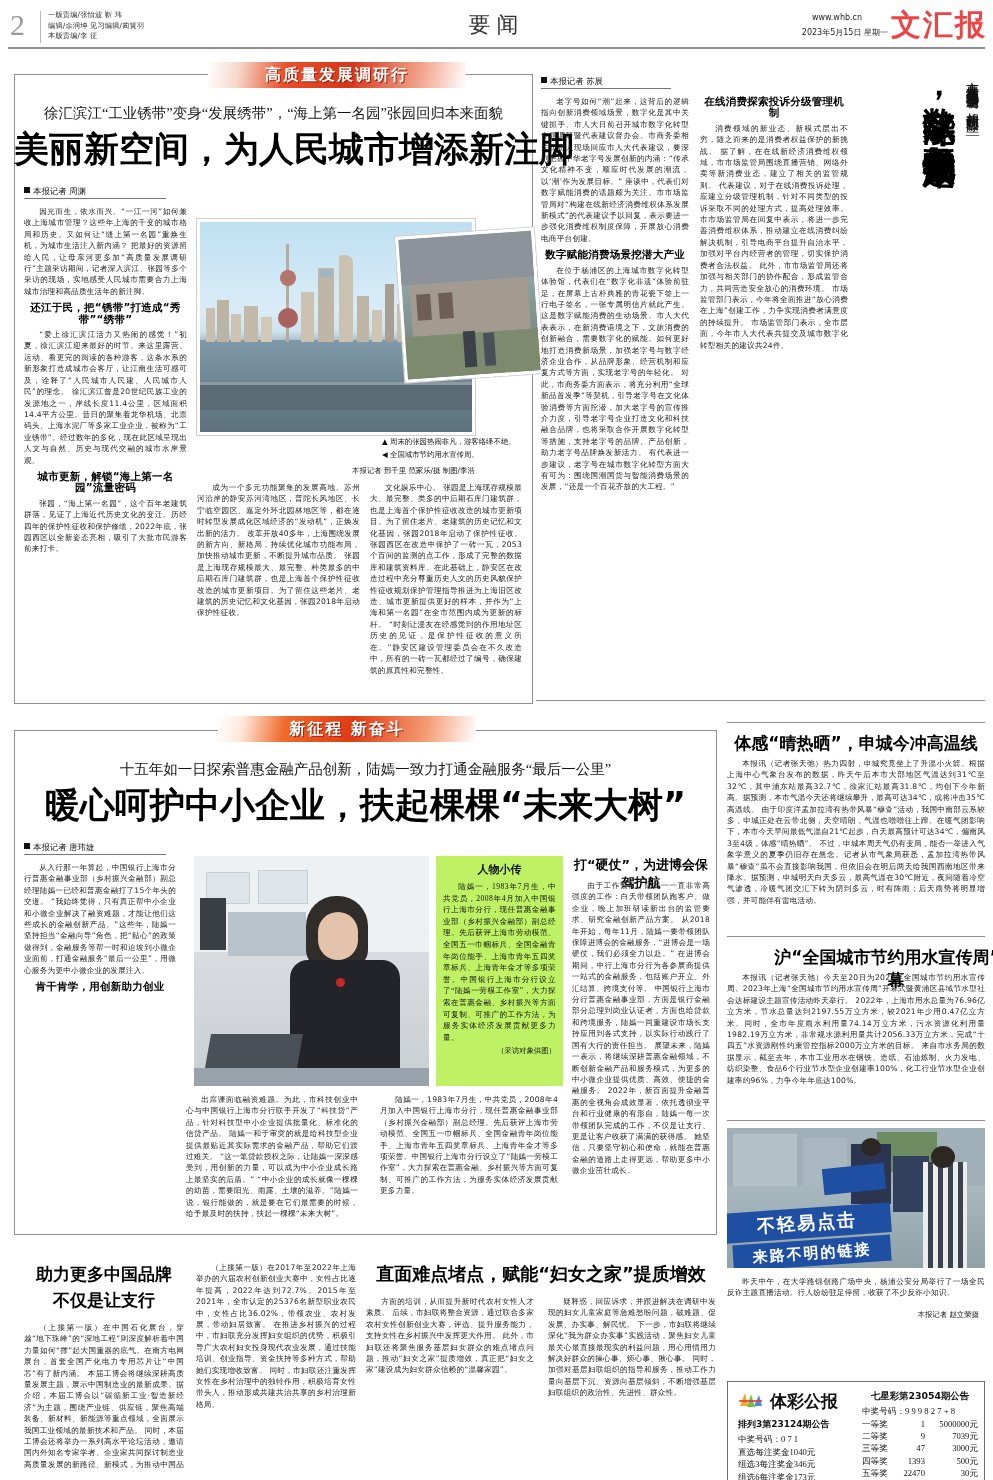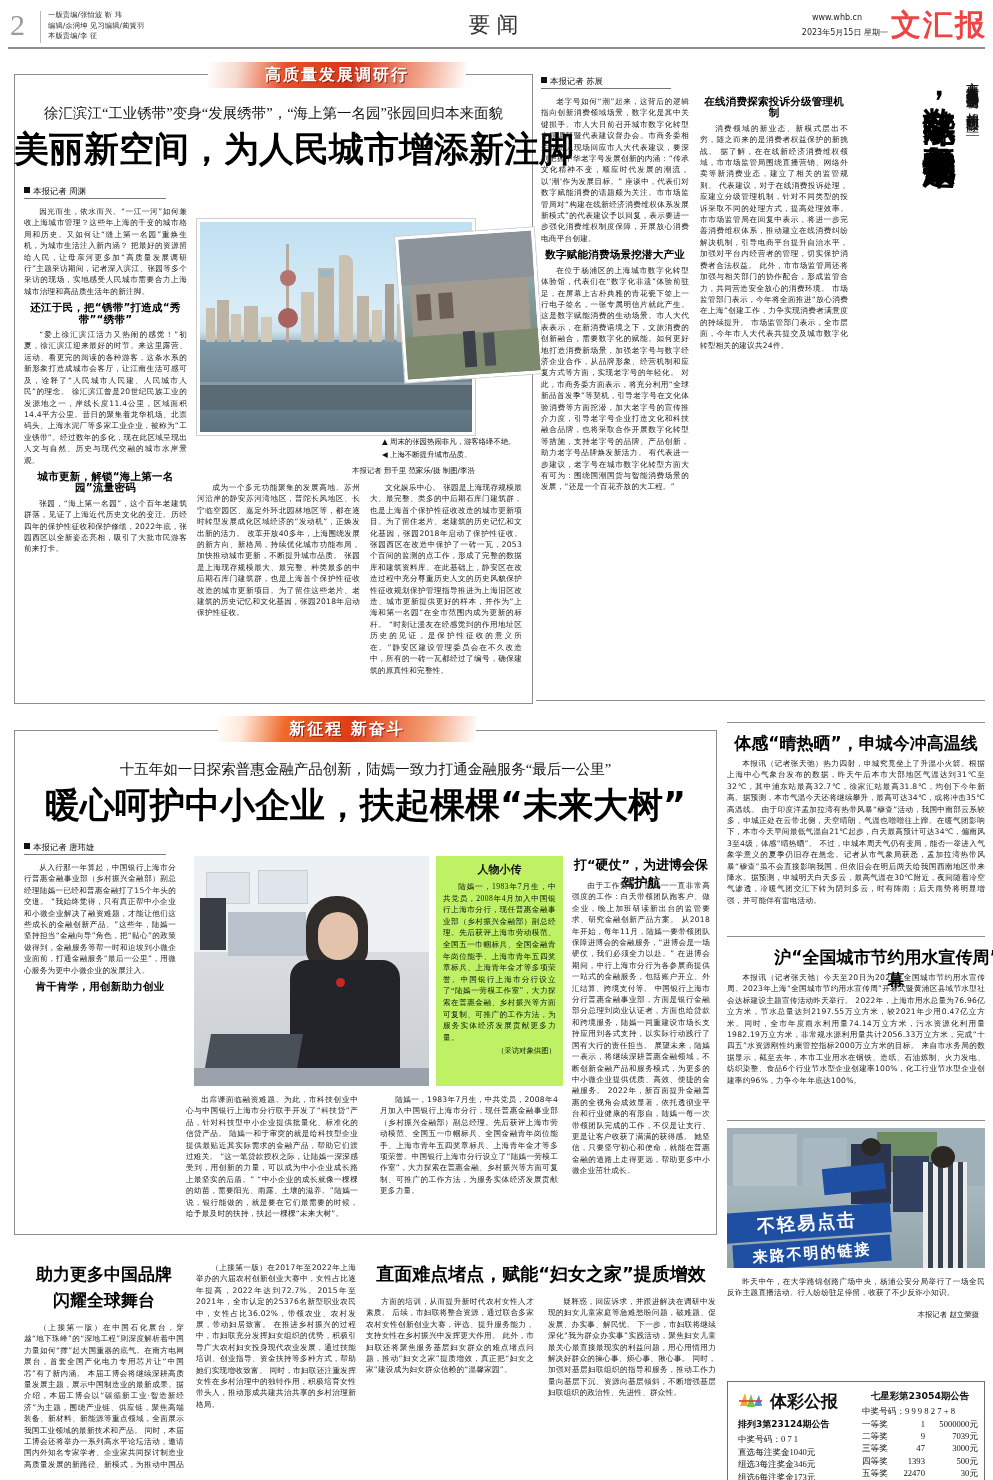--- a/index.html
+++ b/index.html
@@ -184,21 +184,21 @@
     <div style="position:absolute;left:0;top:0;width:100%;height:46px;background:#8d939a;"></div>
     <div style="position:absolute;left:8px;top:46px;width:118px;height:52px;background:#a39a90;"></div>
     <div style="position:absolute;left:14px;top:56px;width:14px;height:26px;background:#6d5f54;"></div>
     <div style="position:absolute;left:36px;top:56px;width:14px;height:26px;background:#6d5f54;"></div>
     <div style="position:absolute;left:0;top:98px;width:100%;height:42px;background:#7e8a6e;"></div>
     <div style="position:absolute;left:58px;top:96px;width:12px;height:36px;background:#3c4048;"></div>
     <div style="position:absolute;left:78px;top:99px;width:11px;height:33px;background:#4a4f58;"></div>
   </div>
 
   <div class="cap" style="left:382px;top:436px;width:152px;">▲ 周末的张园热闹非凡，游客络绎不绝。</div>
-  <div class="cap" style="left:382px;top:449px;width:152px;">◀ 上海不断提升城市品质。</div>
+  <div class="cap" style="left:382px;top:449px;width:152px;">◀ 全国城市节约用水宣传周。</div>
   <div class="credit" style="left:352px;top:466px;">本报记者  邢千里  范家乐/摄  制图/李浩</div>
 
   <div class="col" style="left:197px;top:482px;width:163px;height:214px;">
     <p>成为一个多元功能聚集的发展高地。苏州河沿岸的静安苏河湾地区，普陀长风地区、长宁临空园区、嘉定外环北园林地区等，都在逐时转型发展成化区域经济的“发动机”，正焕发出新的活力。
 改革开放40多年，上海围绕发展的新方向、新格局，持续优化城市功能布局，加快推动城市更新，不断提升城市品质。
 张园是上海现存规模最大、最完整、种类最多的中后期石库门建筑群，也是上海首个保护性征收改造的城市更新项目。为了留住这些老片、老建筑的历史记忆和文化基因，张园2018年启动保护性征收。</p>
   </div>
   <div class="col" style="left:370px;top:482px;width:152px;height:214px;">
     <p>文化娱乐中心。
 张园是上海现存规模最大、最完整、类多的中后期石库门建筑群，也是上海首个保护性征收改造的城市更新项目。为了留住老片、老建筑的历史记忆和文化基因，张园2018年启动了保护性征收。
@@ -403,21 +403,21 @@
             <td class="c3">5元</td>
           </tr>
         </tbody>
       </table>
       <div class="lt-line">一等奖基金积累数为：</div>
       <div class="lt-line" style="text-align:right;">286989375.23元</div>
     </div>
   </div>
 
   <div class="sec-title" style="left:24px;top:1262px;width:160px;font-size:17px;line-height:24px;">助力更多中国品牌</div>
-  <div class="sec-title" style="left:24px;top:1288px;width:160px;font-size:17px;line-height:24px;">闪耀全球舞台</div>
+  <div class="sec-title" style="left:24px;top:1288px;width:160px;font-size:17px;line-height:24px;">不仅是让支行</div>
 
   <div class="col" style="left:24px;top:1322px;width:160px;height:150px;">
     <p>（上接第一版）在中国石化展台，穿越“地下珠峰”的“深地工程”则深度解析着中国力量如何“撑”起大国重器的底气。在南方电网展台，首套全国产化电力专用芯片让“中国芯”有了新内涵。
 本届工博会将继续深耕高质量发展主题，展示中国制造业的最新成果。据介绍，本届工博会以“碳循新工业·智造新经济”为主题，围绕产业链、供应链，聚焦高端装备、新材料、新能源等重点领域，全面展示我国工业领域的最新技术和产品。
 同时，本届工博会还将举办一系列高水平论坛活动，邀请国内外知名专家学者、企业家共同探讨制造业高质量发展的新路径、新模式，为推动中国品牌走向世界贡献智慧和力量。
 业内人士指出，随着中国制造业的转型升级，越来越多的中国品牌正在加速走向国际市场，在全球产业链中发挥着越来越重要的作用。</p>
   </div>
   <div class="col" style="left:196px;top:1262px;width:160px;height:212px;">
     <p>（上接第一版）在2017年至2022年上海举办的六届农村创新创业大赛中，女性占比逐年提高，2022年达到72.7%。2015年至2021年，全市认定的25376名新型职业农民中，女性占比36.02%，带领农业、农村发展，带动妇居致富。
 在推进乡村振兴的过程中，市妇联充分发挥妇女组织的优势，积极引导广大农村妇女投身现代农业发展，通过技能培训、创业指导、资金扶持等多种方式，帮助她们实现增收致富。

